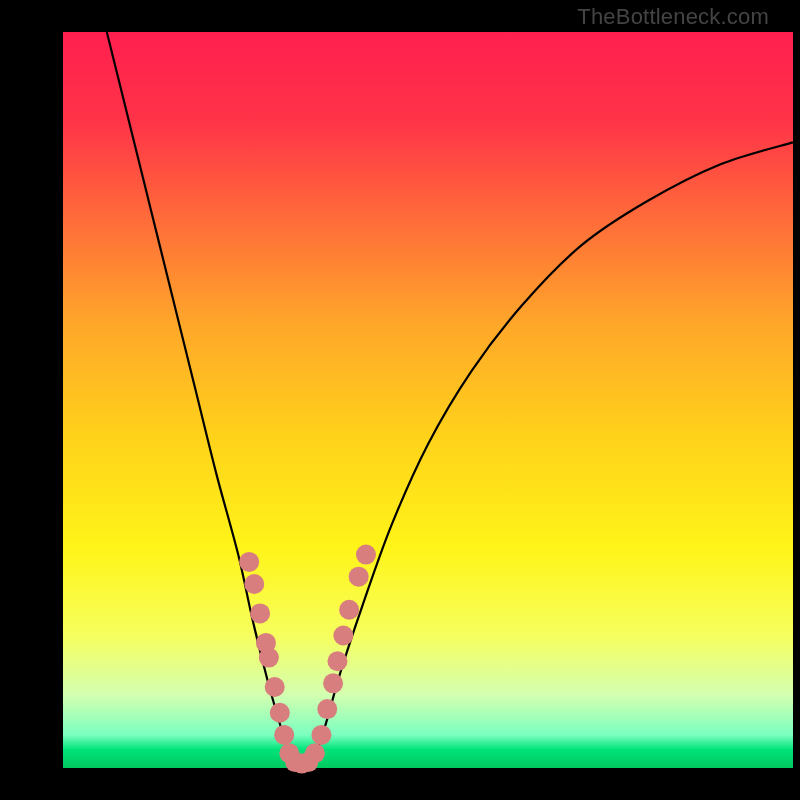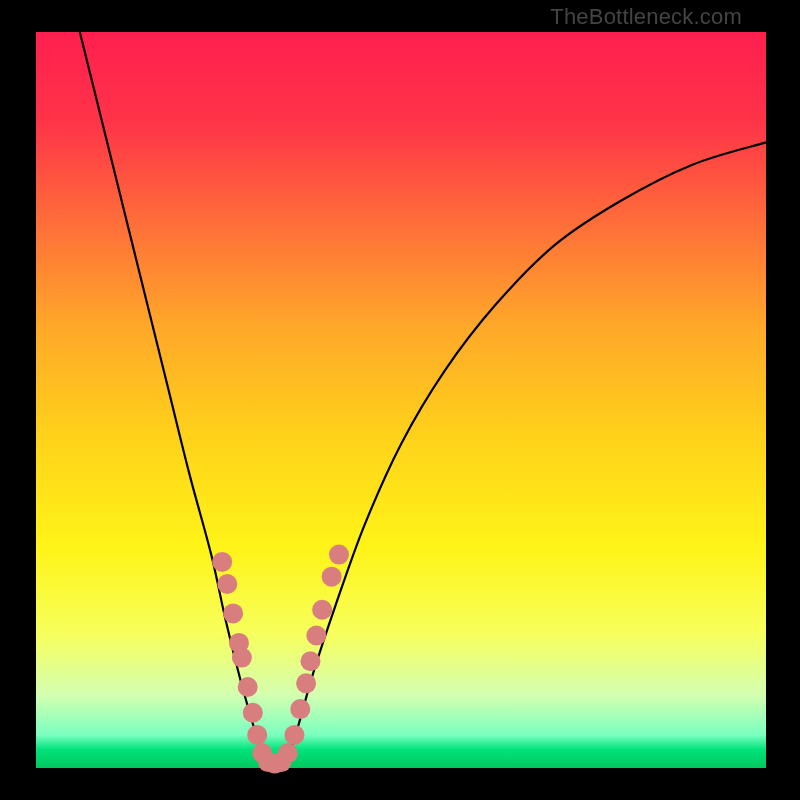--- a/index.html
+++ b/index.html
@@ -8,20 +8,21 @@
     width: 800px;
     height: 800px;
     overflow: hidden;
     background: #000;
     font-family: Arial, Helvetica, sans-serif;
   }
   .canvas-wrap {
     position: relative;
     width: 752px;
     height: 800px;
+    margin-left: 27px;
   }
   svg {
     display: block;
   }
   .watermark {
     position: absolute;
     top: 4px;
     right: 10px;
     color: #444;
     font-size: 22px;

